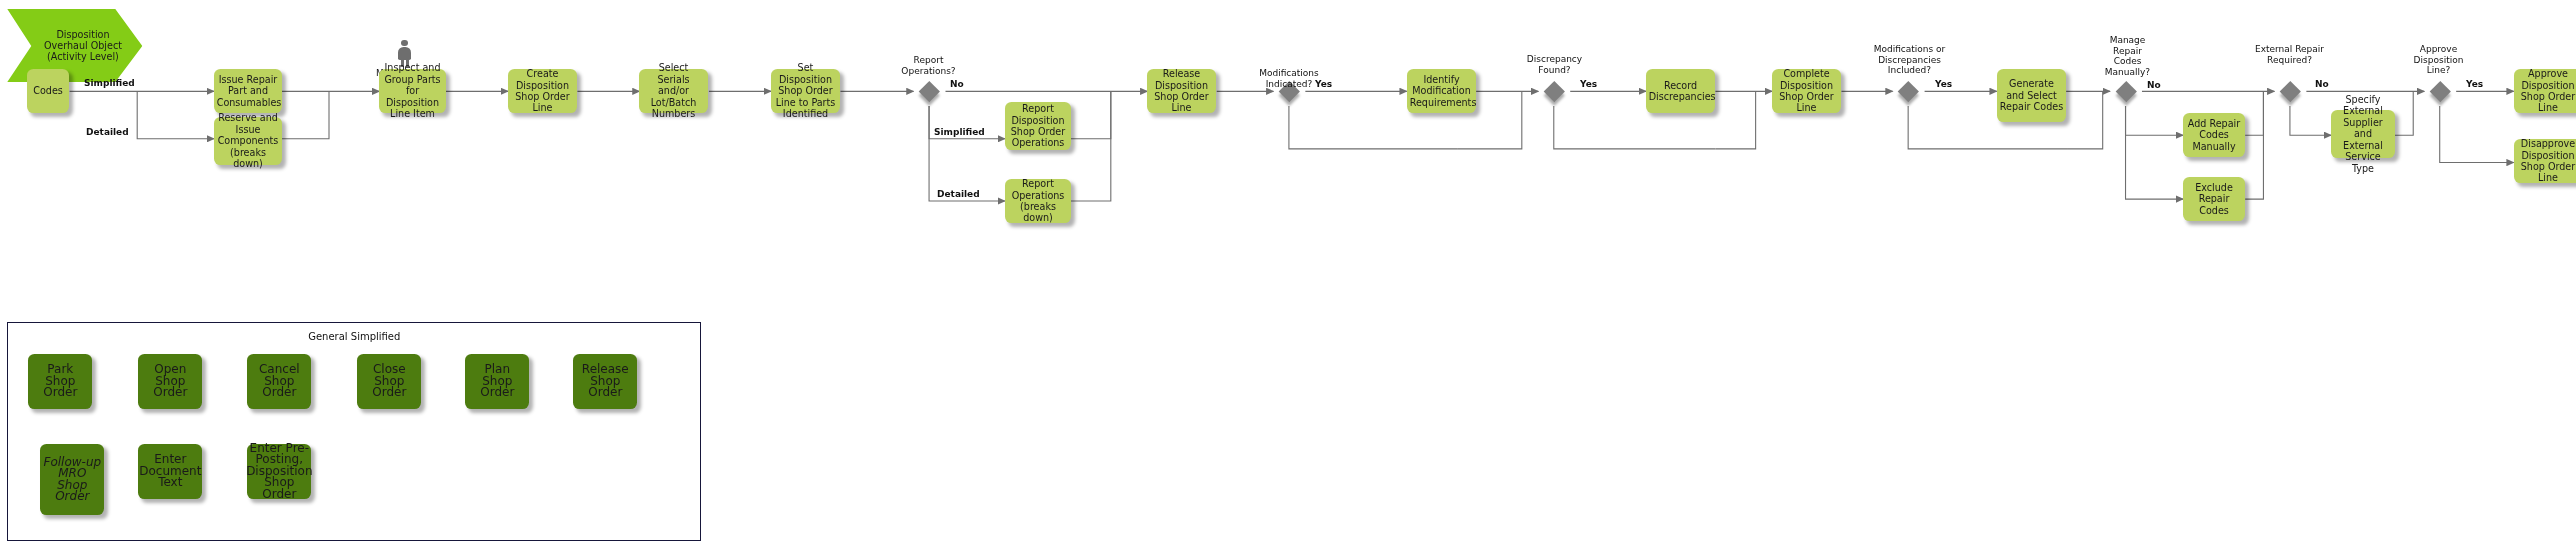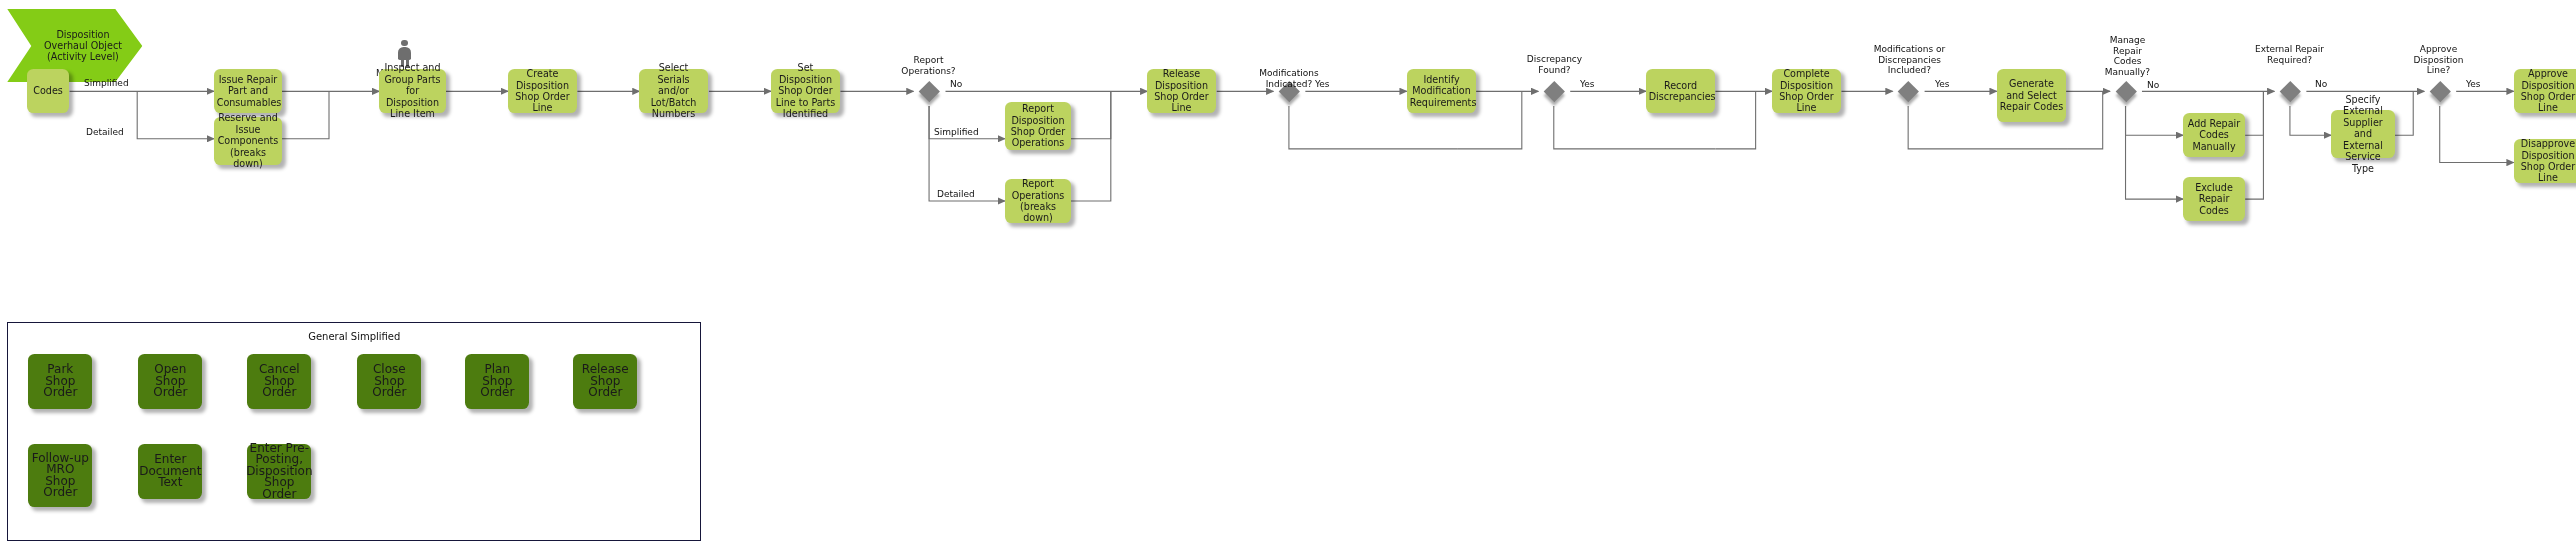--- a/index.html
+++ b/index.html
@@ -35,21 +35,21 @@
     position:absolute;left:0;top:0;width:14.6px;height:14.6px;
     background:#7f7f7f;transform:rotate(45deg);
     margin:2.7px;box-shadow:2.7px 2.7px 2.7px rgba(0,0,0,.33);
   }
 
   
   .lbl{
     position:absolute;font-size:9px;line-height:10.5px;color:#111;
     text-align:center;white-space:pre-line;
   }
-  .elbl{position:absolute;font-size:9px;line-height:10px;color:#111;white-space:nowrap;}
+  .elbl{position:absolute;font-size:9px;line-height:10px;color:#111;white-space:nowrap;font-weight:bold;}
 
   
   #manual-actor{position:absolute;left:395px;top:40px;width:18px;height:27px;}
   #manual-actor .head{position:absolute;left:6.4px;top:0;width:6.4px;height:6.4px;border-radius:50%;background:#6e6e6e;}
   #manual-actor .body{position:absolute;left:2.7px;top:7.3px;width:13.7px;height:12.8px;background:#6e6e6e;border-radius:5.5px 5.5px 1.8px 1.8px;}
   #manual-actor .lg1{position:absolute;left:6.4px;top:18px;width:2.7px;height:9px;background:#6e6e6e;}
   #manual-actor .lg2{position:absolute;left:11px;top:18px;width:2.7px;height:9px;background:#6e6e6e;}
 
   
   #ga-box{
@@ -294,21 +294,21 @@
     <div class="ga-node" style="left:349px;top:31px;width:64px;height:55px;">
         <span>Close Shop Order</span>
       </div>
     <div class="ga-node" style="left:457px;top:31px;width:64px;height:55px;">
         <span>Plan Shop Order</span>
       </div>
     <div class="ga-node" style="left:565px;top:31px;width:64px;height:55px;">
         <span>Release Shop Order</span>
       </div>
 
-    <div class="ga-node" style="left:20px;top:121px;width:64px;height:63px;">
+    <div class="ga-node" style="left:32px;top:121px;width:64px;height:71px;font-style:italic;">
         <span>Follow-up MRO Shop Order</span>
       </div>
     <div class="ga-node" style="left:130px;top:121px;width:64px;height:55px;">
         <span>Enter Document Text</span>
       </div>
     <div class="ga-node" style="left:239px;top:121px;width:64px;height:55px;">
         <span>Enter Pre-Posting, Disposition Shop Order</span>
       </div>
   </div>
 

